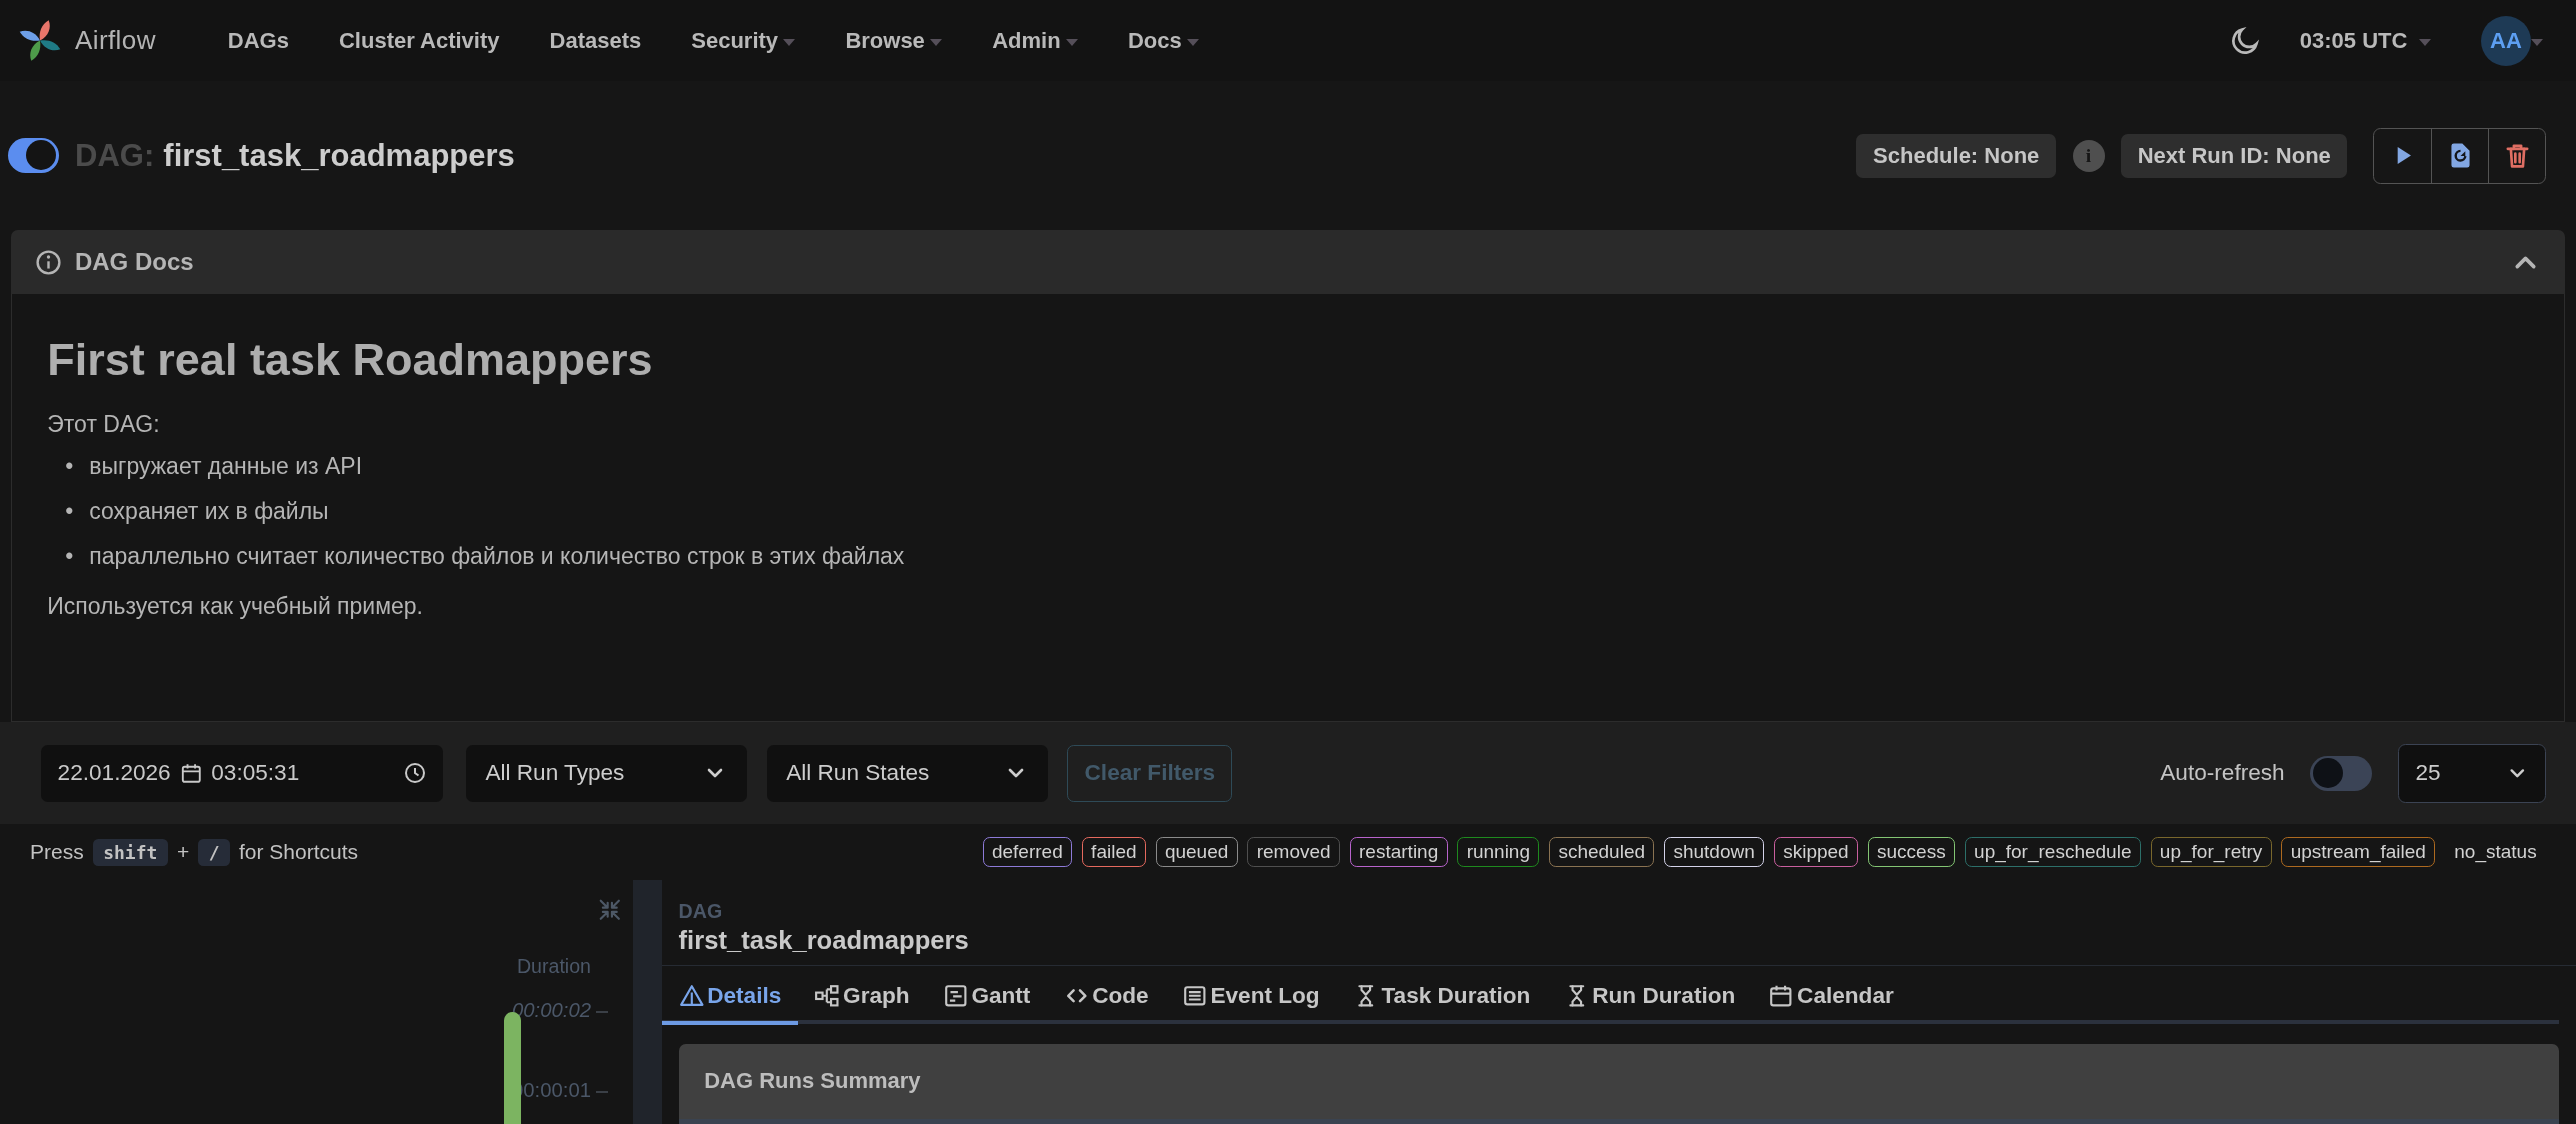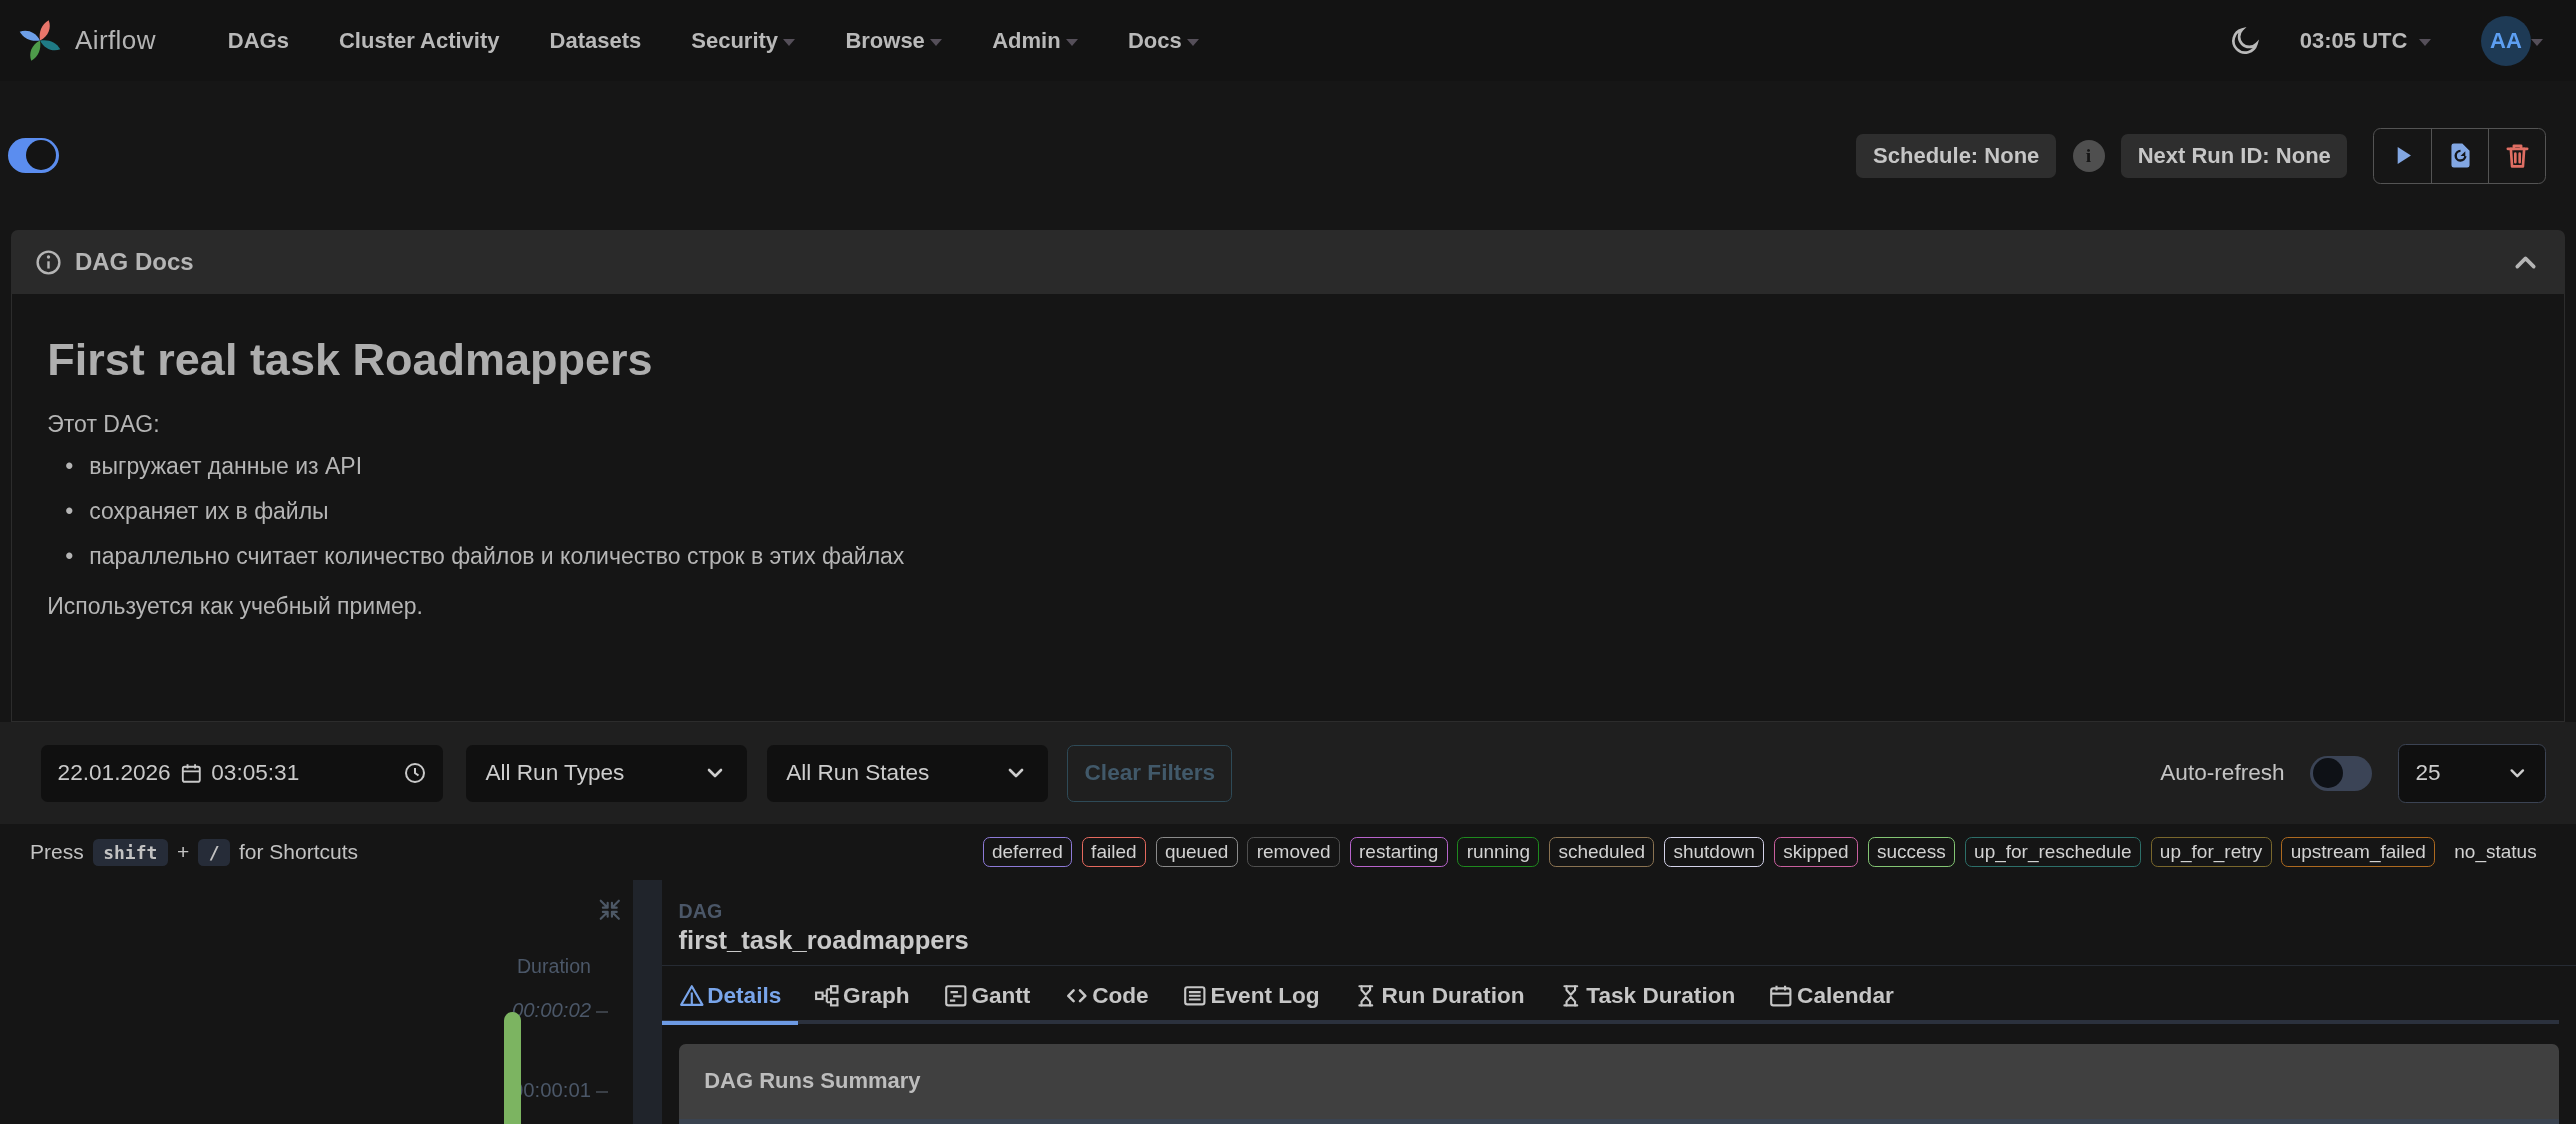--- a/index.html
+++ b/index.html
@@ -267,20 +267,23 @@
         <div class="avatar">AA</div>
         <span class="caret"></span>
       </div>
     </div>
   </header>
 
   <section class="dag-header">
     <div class="switch">
         <div class="knob"></div>
       </div>
+    <div class="dag-title">
+      <span class="prefix">DAG:</span><span class="id">first_task_roadmappers</span>
+    </div>
     <div class="header-right">
       <span class="pill-badge">Schedule: None</span>
       <span class="info-filled">i</span>
       <span class="pill-badge">Next Run ID: None</span>
       <div class="btn-group">
         <button class="icon-btn">
             <svg class="blue-ic" viewBox="0 0 38 38" width="29" height="29">
               <use href="#icon-play"></use>
             </svg>
           </button>
@@ -431,27 +434,27 @@
           <button class="tab">
             <svg viewBox="0 0 34 34" width="25.6" height="25.6">
               <use href="#icon-event-log"></use>
             </svg>
             <span>Event Log</span>
           </button>
           <button class="tab">
             <svg viewBox="0 0 34 34" width="25.6" height="25.6">
               <use href="#icon-hourglass"></use>
             </svg>
+            <span>Task Duration</span>
+          </button>
+          <button class="tab">
+            <svg viewBox="0 0 34 34" width="25.6" height="25.6">
+              <use href="#icon-hourglass"></use>
+            </svg>
             <span>Run Duration</span>
-          </button>
-          <button class="tab">
-            <svg viewBox="0 0 34 34" width="25.6" height="25.6">
-              <use href="#icon-hourglass"></use>
-            </svg>
-            <span>Task Duration</span>
           </button>
           <button class="tab">
             <svg viewBox="0 0 34 34" width="25.6" height="25.6">
               <use href="#icon-calendar"></use>
             </svg>
             <span>Calendar</span>
           </button>
         </div>
       <div class="summary-card">
         <div class="summary-title">DAG Runs Summary</div>

